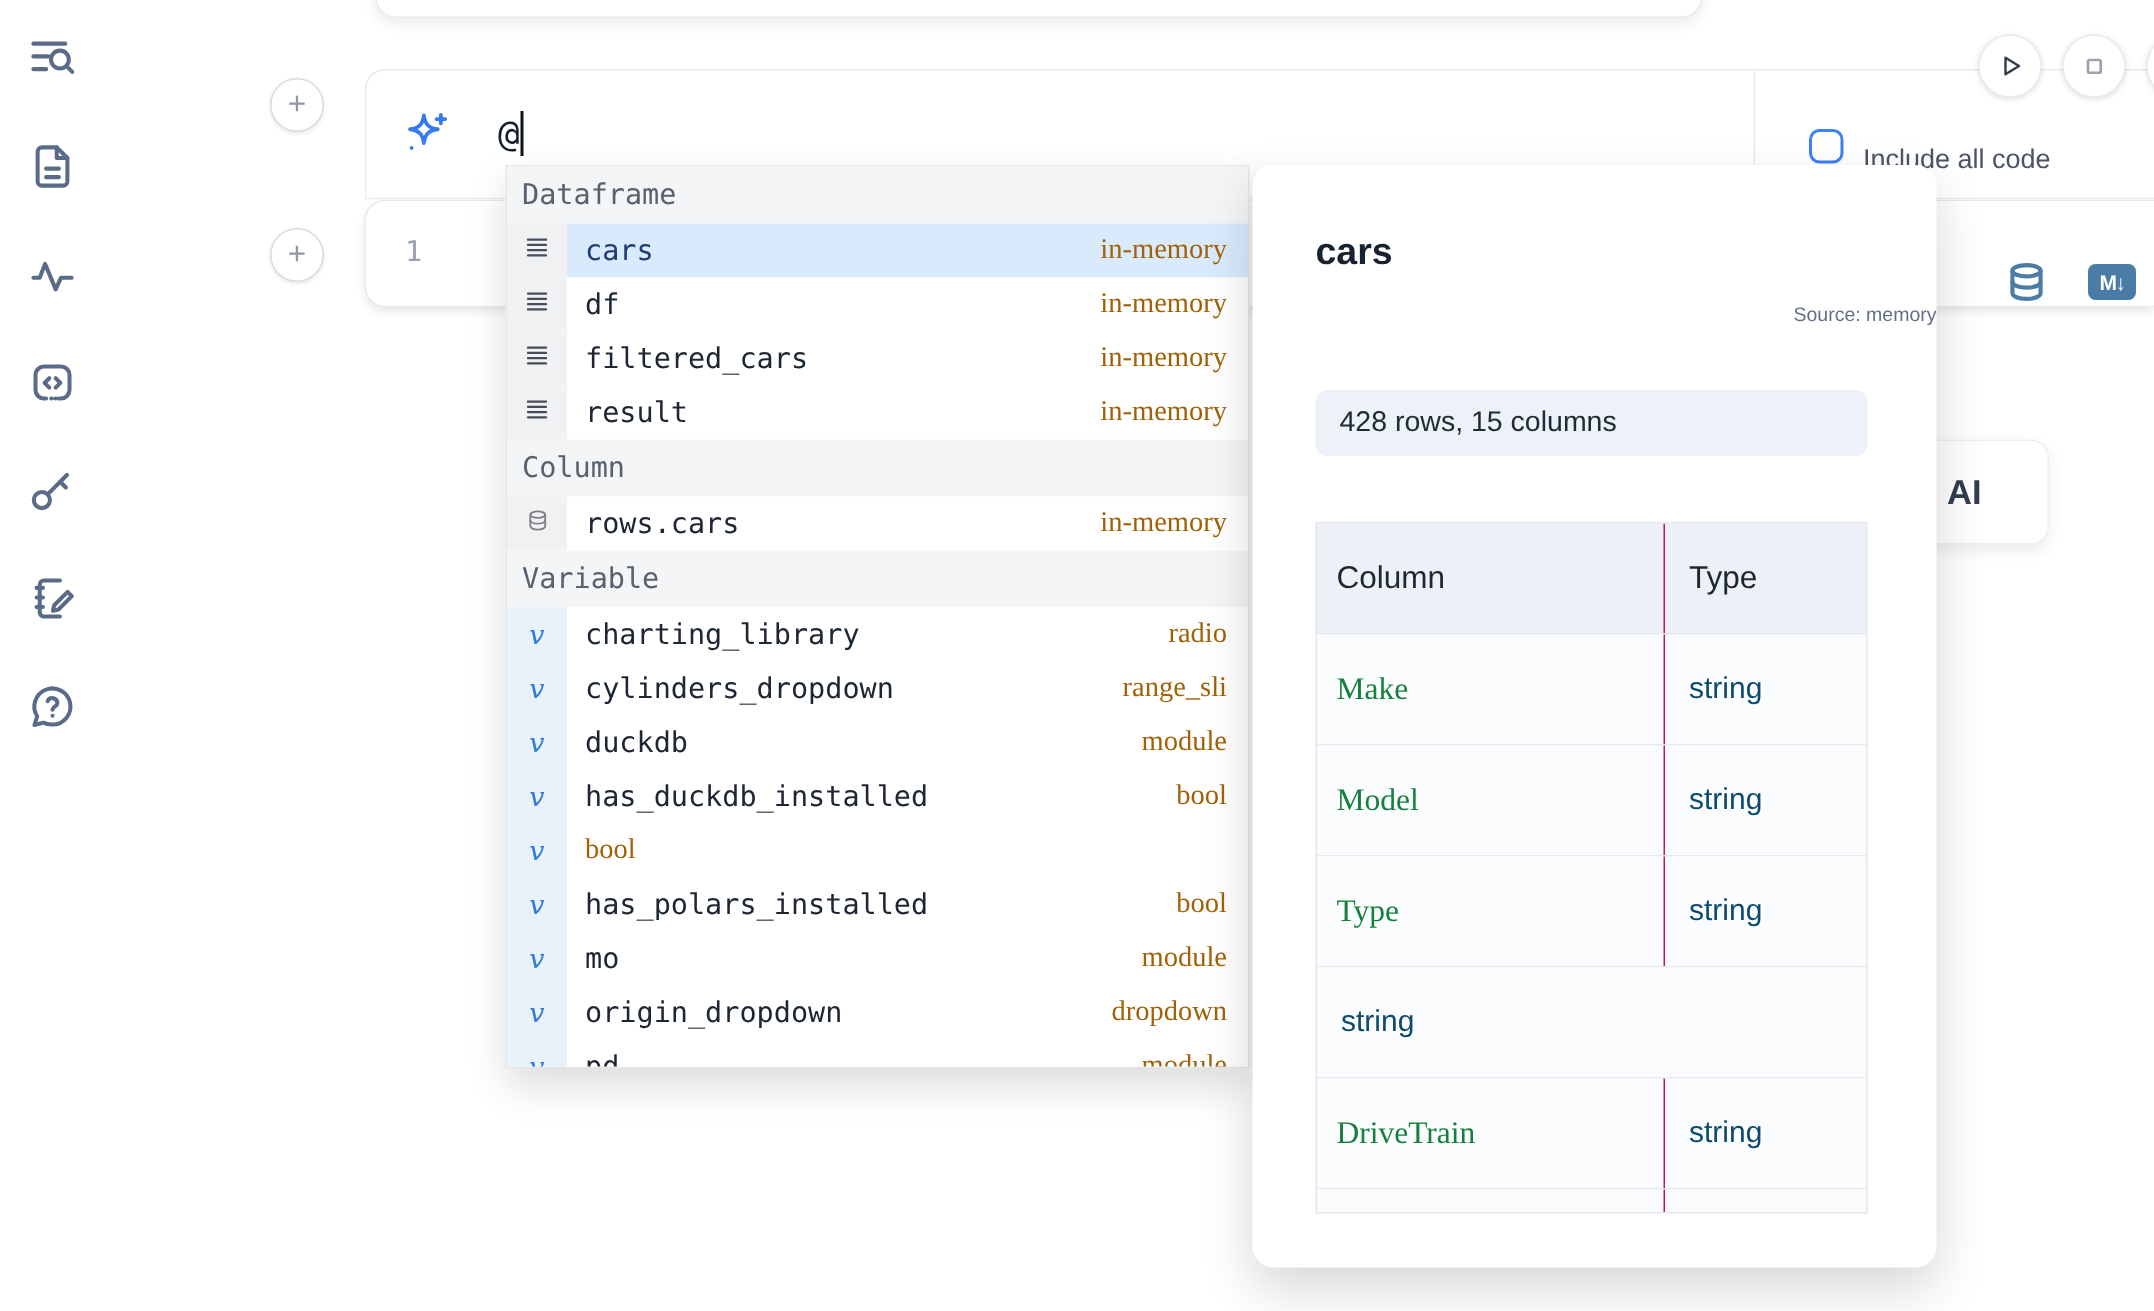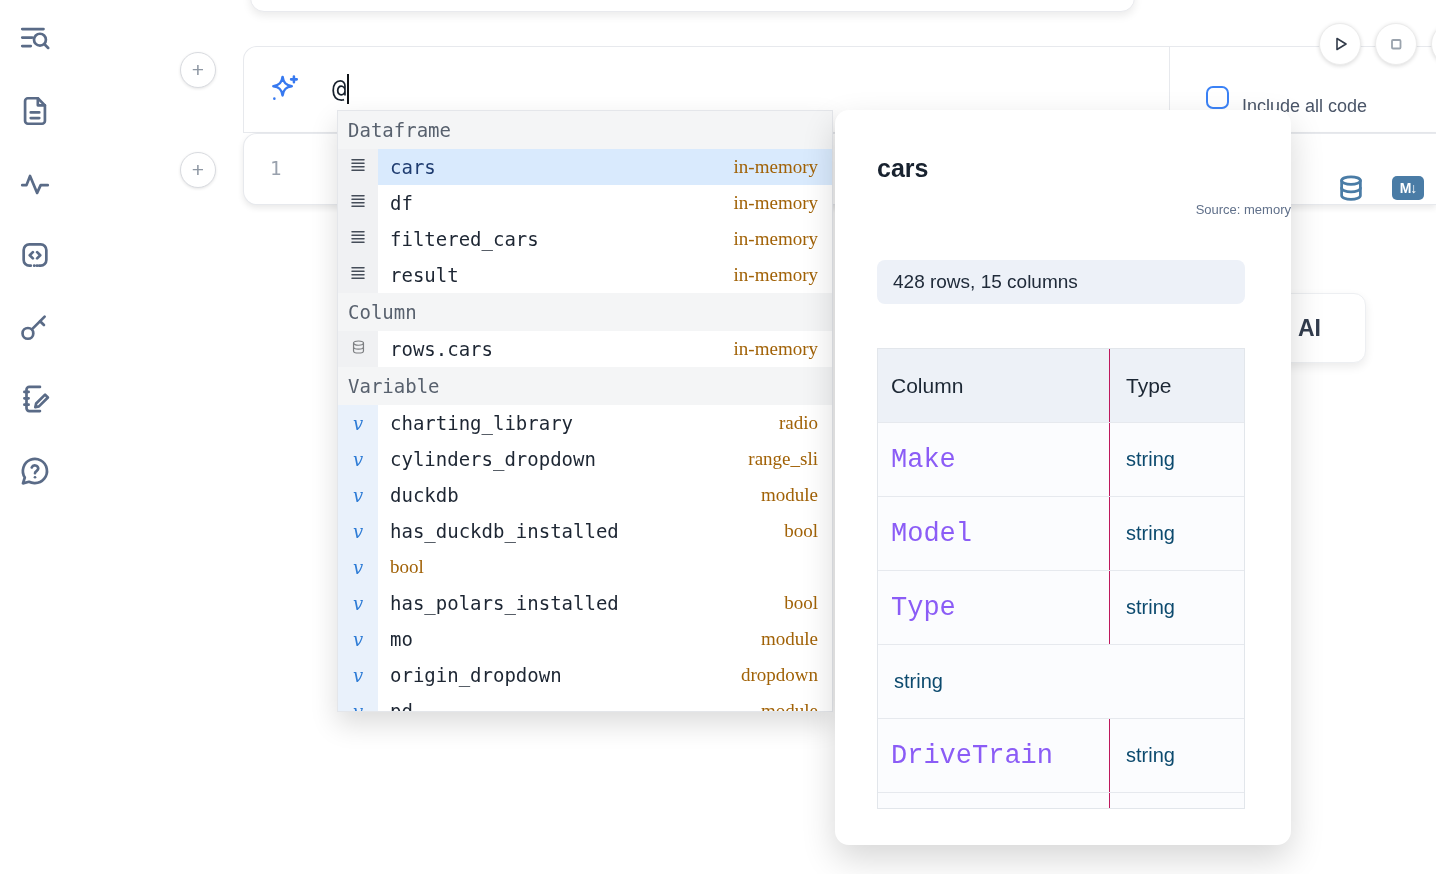--- a/index.html
+++ b/index.html
@@ -84,21 +84,21 @@
   .pv-source { margin-top:19px; font-size:13px; color:#60708a;text-align:right; }
   .pv-badge { margin-top:43px; width:368px; height:44px; background:#edf1f8; border-radius:8px;
     line-height:44px; padding-left:16px; font-size:19px; color:#202b3a; }
   .pv-tablewrap { margin-top:44px; width:368px; height:461px; overflow:hidden; border:1px solid #e2e6eb; }
   .pv-tr { display:flex; height:74px; border-bottom:1px solid #e6e9ee; background:#fbfcfe; }
   .pv-tr.head { background:#edf1f7; }
   .pv-td { display:flex; align-items:center; padding-left:16px; }
   .pv-td.c1 { width:232px; border-right:1px solid #be185d;padding-left:13px; }
   .pv-td.c2 { flex:1; }
   .pv-tr.head .pv-td { font-size:21px; color:#1c2734; }
-  .pv-col { font-family:Liberation Mono, monospace; font-size:27px; color:#8b5cf6; }
+  .pv-col { font-family:Liberation Serif, serif; font-size:21px; color:#15803d; }
   .pv-type { font-size:20px; color:#0c4a6e; }
 
   svg.steel { stroke:#4a7ca6; fill:none; stroke-width:2.2; stroke-linecap:round; }
   svg.dark-tri { stroke:#323b49; fill:none; stroke-width:1.6; stroke-linejoin:round; }
   svg.gray-sq { stroke:#9aa3ad; fill:none; stroke-width:1.8; }
   svg.spark { stroke:#3779f0; fill:none; stroke-width:1.8; stroke-linecap:round; stroke-linejoin:round; }
 </style>
 </head>
 <body>
 

